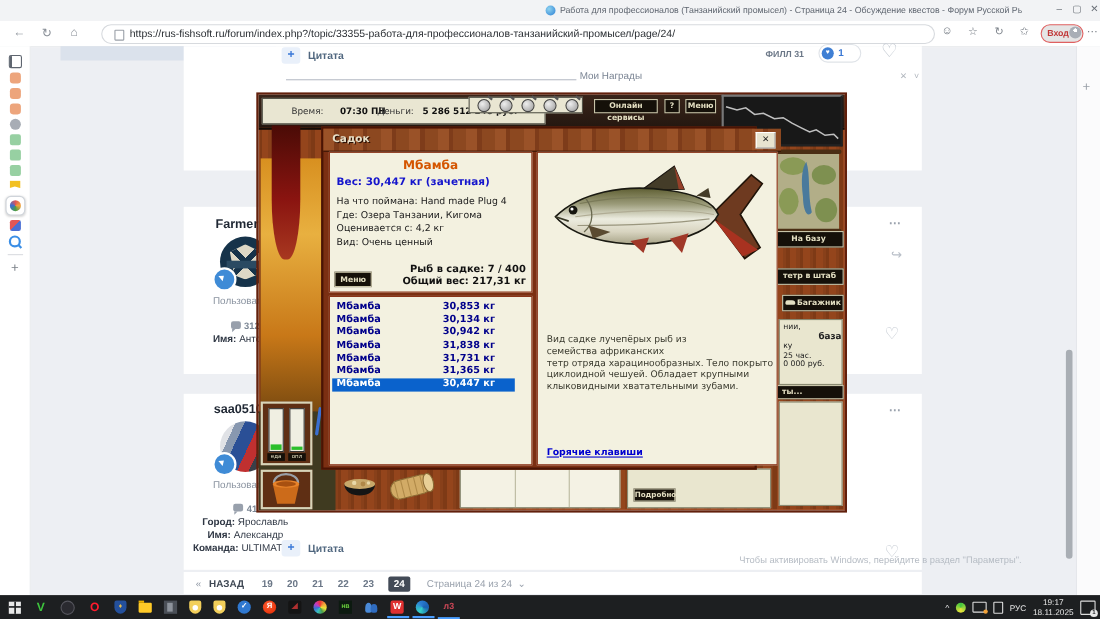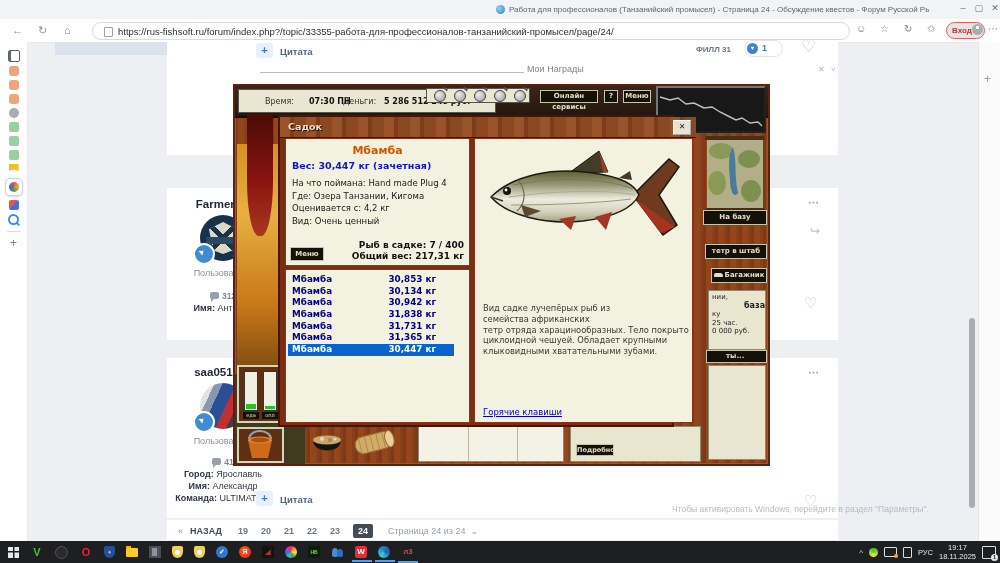--- a/index.html
+++ b/index.html
@@ -114,21 +114,21 @@
         text-align:center;box-sizing:border-box;font-family:"DejaVu Sans",sans-serif;}
   .btn-serv{left:305px;top:4px;width:58px;height:13px;line-height:11px;}
   .btn-help{left:369px;top:4px;width:14px;height:13px;line-height:11px;}
   .btn-menu-top{left:388px;top:4px;width:28px;height:13px;line-height:11px;}
   .graph{left:421px;top:0;width:110px;height:47px;background:#181818;border:2px outset #777;box-sizing:border-box;}
   .scene-curtain{left:12px;top:28px;width:26px;height:122px;background:linear-gradient(180deg,#4a0b06,#8a1410 55%,#a83820);border-radius:0 0 45% 45%;}
   .scene-painting{left:2px;top:58px;width:64px;height:230px;background:linear-gradient(180deg,#d89020,#e8b040 30%,#c87818 70%,#7a4a10);}
   .scene-bl{left:0;top:288px;width:70px;height:90px;background:#3f3a20;}
 
   
-  #dlg{left:43px;top:29px;width:396px;height:312px;background:#7b2f12;border:2px solid #4a1404;box-sizing:border-box;z-index:3;padding-left:12px;}
+  #dlg{left:57px;top:29px;width:396px;height:312px;background:#7b2f12;border:2px solid #4a1404;box-sizing:border-box;z-index:3;padding-left:12px;}
   .dlg-title{left:0;top:0;width:416px;height:20px;
      background:repeating-linear-gradient(90deg,#9a5228 0 10px,#7e3c1a 10px 14px,#8c4820 14px 26px);
      border-bottom:1px solid #3a1505;}
   .dlg-title-text{position:absolute;left:8px;top:4px;font-size:9.5px;font-weight:bold;color:#e8e0c8;text-shadow:1px 1px 0 #2a0f04;}
   .dlg-close{position:absolute;right:5px;top:3px;width:16px;height:13px;background:#e8e4cf;border:1px outset #fff;
      font-size:8px;font-weight:bold;color:#222;text-align:center;line-height:12px;}
   .beige{background:#f3f1e0;border:1px solid #8a3418;box-sizing:border-box;}
   .info-box{left:5px;top:21px;width:185px;height:128px;}
   .fish-name{position:absolute;left:0;top:5px;width:100%;text-align:center;font-size:11px;font-weight:bold;color:#d45500;}
   .weight-line{position:absolute;left:6px;top:21px;font-size:9.5px;font-weight:bold;color:#1414cc;}
@@ -137,33 +137,33 @@
   .cage-stats{position:absolute;right:5px;bottom:4px;text-align:right;font-size:9px;font-weight:bold;color:#111;line-height:10.5px;}
   .list-box{left:5px;top:152px;width:185px;height:154px;}
   .fl-rows{position:absolute;left:2px;top:4px;width:178px;}
   .fl-row{position:relative;height:11.7px;font-size:8.8px;font-weight:bold;color:#00008b;width:166px;}
   .fl-name{position:absolute;left:4px;top:0;}
   .fl-weight{position:absolute;left:0;top:0;width:148px;text-align:right;}
   .fl-row.selected{background:#0a62cc;color:#fff;}
   .right-box{left:194px;top:21px;width:219px;height:285px;}
   .fish-img{position:absolute;left:8px;top:6px;}
   .desc-lines{position:absolute;left:8px;top:164px;font-size:8.3px;color:#3a3a2e;line-height:10.8px;}
-  .hotkeys{position:absolute;left:8px;bottom:5px;font-size:8.5px;font-weight:normal;color:#0000d0;text-decoration:underline;}
+  .hotkeys{position:absolute;left:8px;bottom:5px;font-size:8.5px;font-weight:bold;color:#0000d0;text-decoration:underline;}
 
   
   .map{left:472px;top:53px;width:56px;height:70px;z-index:2;}
   .map .rod{position:absolute;left:-2px;width:60px;height:4px;background:#4a2e14;border-radius:2px;}
   .btn-base{left:468px;top:124px;width:64px;height:15px;line-height:13px;z-index:2;}
   .btn-shtab{left:470px;top:158px;width:62px;height:15px;line-height:13px;z-index:2;}
   .btn-bagazh{left:476px;top:182px;width:56px;height:15px;line-height:13px;z-index:2;}
   .car-ico{display:inline-block;width:9px;height:4px;background:#e4dfc2;border-radius:2px 3px 1px 1px;position:relative;top:0;margin-right:2px;}
   .info-panel{left:473px;top:204px;width:58px;height:60px;background:#e9e6cf;border:1px solid #8a8a72;box-sizing:border-box;
               font-size:7px;color:#222;padding:2px 3px;line-height:8.5px;z-index:2;}
   .ip-line.bold{font-weight:bold;font-size:8px;margin-left:32px;}
-  .btn-ty{left:471px;top:264px;width:61px;height:13px;line-height:11px;text-align:left;padding-left:19px;z-index:2;}
+  .btn-ty{left:471px;top:264px;width:61px;height:13px;line-height:11px;text-align:left;padding-left:4px;z-index:2;}
   .beige-br{left:473px;top:279px;width:58px;height:95px;background:#e9e6cf;border:1px solid #8a8a72;box-sizing:border-box;z-index:2;}
 
   
   .gauges{left:2px;top:279px;width:47px;height:58px;border:2px solid #d8d4b8;background:#5f2f14;box-sizing:border-box;}
   .gauge{position:absolute;top:4px;width:12px;height:38px;background:#f0efe2;border:1px solid #333;}
   .gfill{position:absolute;bottom:1px;left:1px;right:1px;background:#2bbf2b;}
   .glabel{position:absolute;width:16px;height:7px;background:#151009;color:#e4dfc2;font-size:5px;text-align:center;line-height:7px;top:45px;}
   .pen{left:53px;top:284px;width:3px;height:26px;background:#3a6fd0;border-radius:2px;transform:rotate(8deg);}
   .bucket-box{left:2px;top:341px;width:47px;height:36px;border:2px solid #d8d4b8;background:#5f2f14;box-sizing:border-box;}
   .pot{left:75px;top:344px;}

